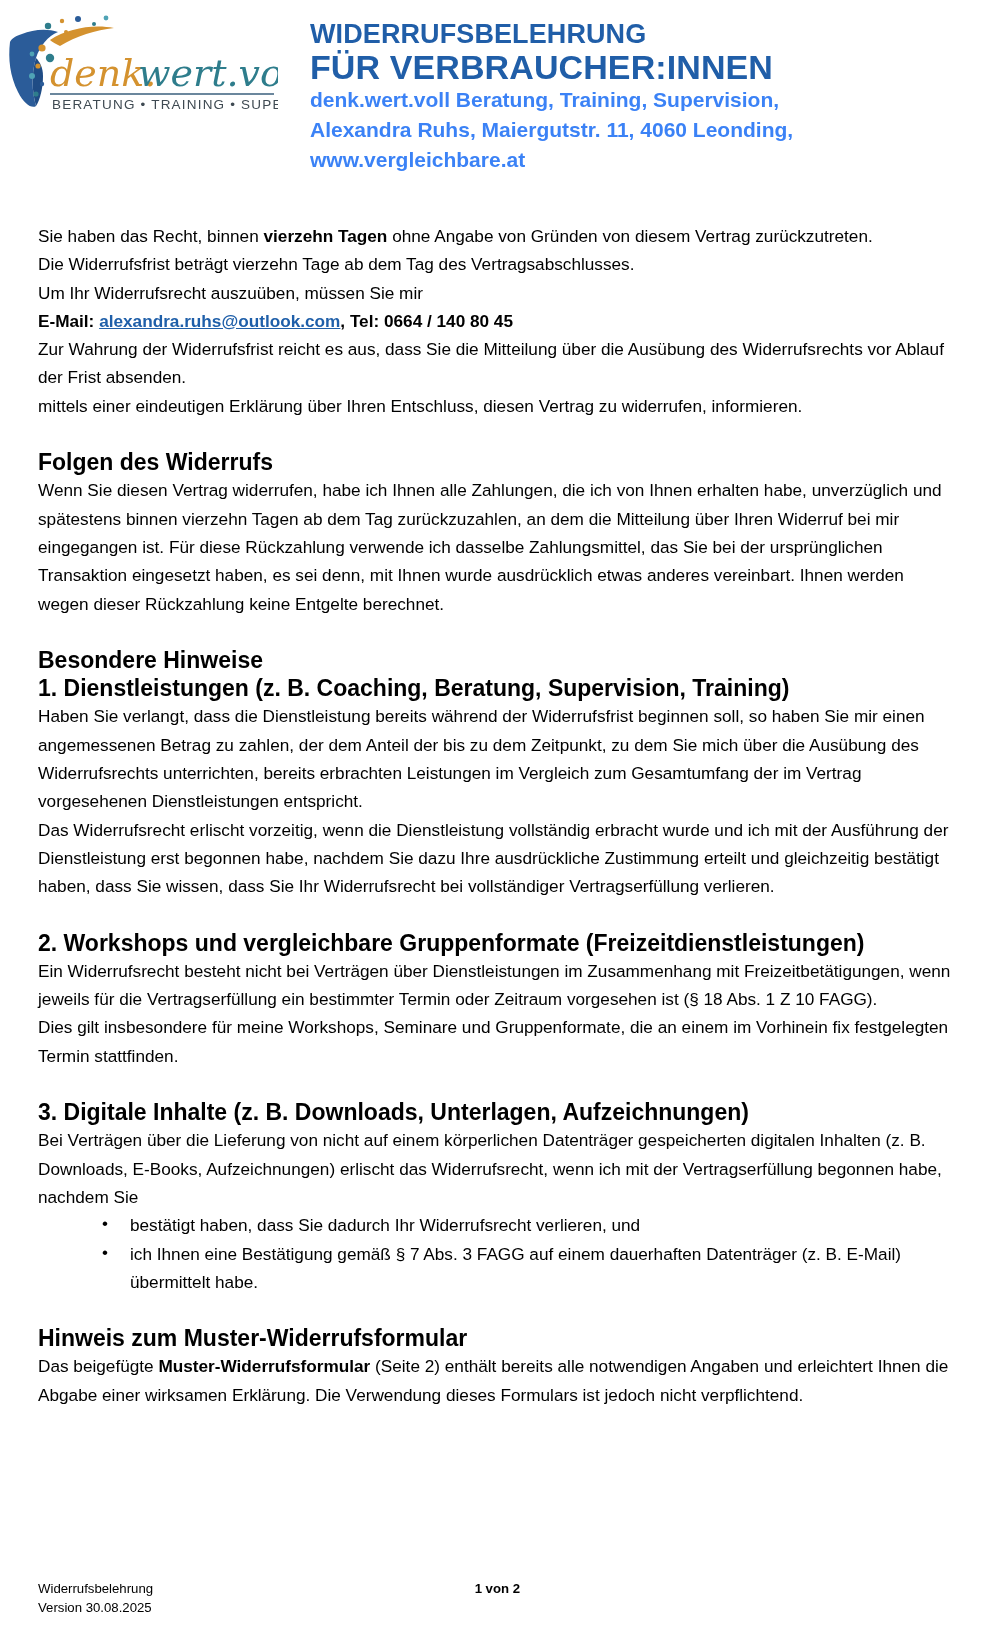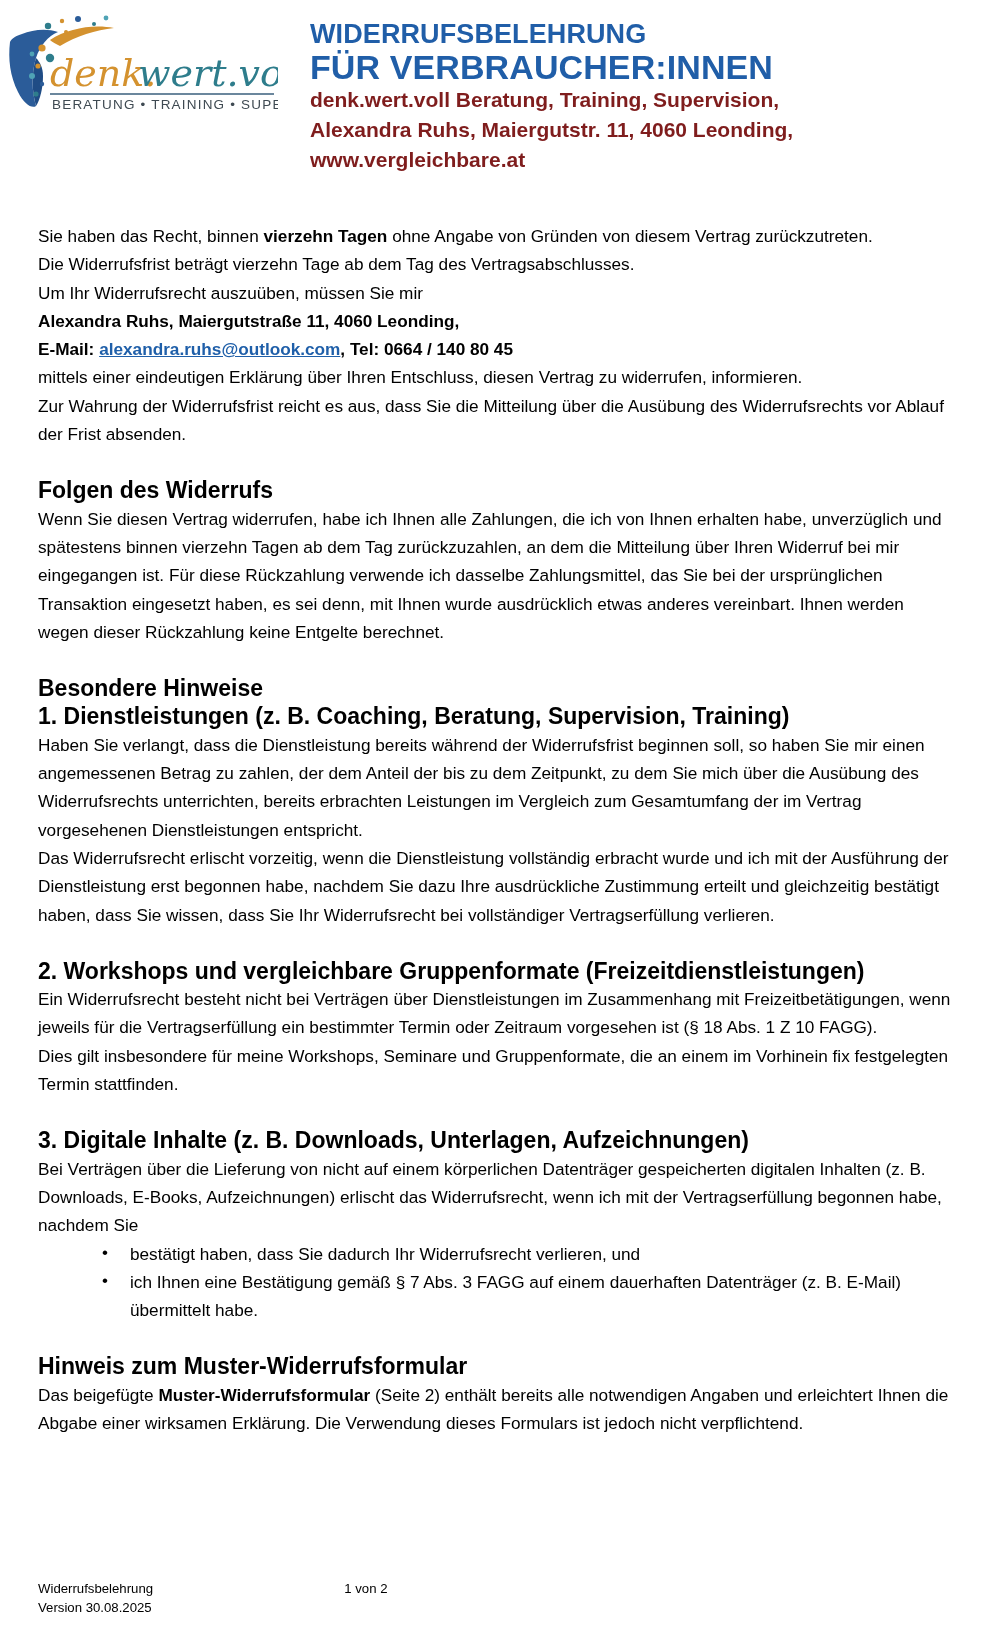--- a/index.html
+++ b/index.html
@@ -45,21 +45,21 @@
   }
   .doc-title-1, .doc-title-2 {
     color: #205EA8;
     font-size: 27px;
     font-weight: bold;
     line-height: 33px;
     letter-spacing: 0.1px;
   }
   .doc-title-2 { font-size: 34px; }
   .doc-sub {
-    color: #7f1d1d;
+    color: #3b82f6;
     font-size: 21px;
     font-weight: bold;
     line-height: 28px;
     margin-top: 2px;
   }
 
   
   .body-area {
     padding: 0 46px 0 38px;
     margin-top: 40px;
@@ -110,21 +110,21 @@
     left: 38px;
     right: 38px;
     bottom: 14px;
     display: flex;
     align-items: flex-start;
     font-size: 13.2px;
     line-height: 19px;
   }
   .footer-left { flex: 0 0 33%; text-align: left; }
   .footer-center { flex: 0 0 34%; text-align: center; }
-  .footer-right { flex: 0 0 33%; text-align: left; font-weight: normal; }
+  .footer-right { flex: 0 0 33%; text-align: center; font-weight: bold; }
   .footer-center div, .footer-left div { white-space: nowrap; }
 </style>
 </head>
 <body>
 
 <div class="page">
 
   <div class="header">
 
     <div class="logo-box">
@@ -167,27 +167,26 @@
   </div>
 
   <div class="body-area">
 
     <p class="t"><span>Sie haben das Recht, binnen </span><span class="b">vierzehn Tagen</span><span> ohne Angabe von Gründen von diesem Vertrag zurückzutreten.</span></p>
 
     <p class="t">Die Widerrufsfrist beträgt vierzehn Tage ab dem Tag des Vertragsabschlusses.</p>
 
     <p class="t">Um Ihr Widerrufsrecht auszuüben, müssen Sie mir</p>
 
-    <p class="t b">Alexandra Ruhs, Maiergutstraße 11, 4060 Leonding,</p>
 
     <p class="t"><span class="b">E-Mail: </span><a class="mail" href="#">alexandra.ruhs@outlook.com</a><span class="b">, Tel: 0664 / 140 80 45</span></p>
 
+    <p class="t">Zur Wahrung der Widerrufsfrist reicht es aus, dass Sie die Mitteilung über die Ausübung des Widerrufsrechts vor Ablauf der Frist absenden.</p>
+
     <p class="t">mittels einer eindeutigen Erklärung über Ihren Entschluss, diesen Vertrag zu widerrufen, informieren.</p>
-
-    <p class="t">Zur Wahrung der Widerrufsfrist reicht es aus, dass Sie die Mitteilung über die Ausübung des Widerrufsrechts vor Ablauf der Frist absenden.</p>
 
     <h3 class="sec sec-gap">Folgen des Widerrufs</h3>
     <p class="t">Wenn Sie diesen Vertrag widerrufen, habe ich Ihnen alle Zahlungen, die ich von Ihnen erhalten habe, unverzüglich und spätestens binnen vierzehn Tagen ab dem Tag zurückzuzahlen, an dem die Mitteilung über Ihren Widerruf bei mir eingegangen ist. Für diese Rückzahlung verwende ich dasselbe Zahlungsmittel, das Sie bei der ursprünglichen Transaktion eingesetzt haben, es sei denn, mit Ihnen wurde ausdrücklich etwas anderes vereinbart. Ihnen werden wegen dieser Rückzahlung keine Entgelte berechnet.</p>
 
     <h3 class="sec sec-gap">Besondere Hinweise</h3>
 
     <h3 class="sec">1. Dienstleistungen (z. B. Coaching, Beratung, Supervision, Training)</h3>
     <p class="t">Haben Sie verlangt, dass die Dienstleistung bereits während der Widerrufsfrist beginnen soll, so haben Sie mir einen angemessenen Betrag zu zahlen, der dem Anteil der bis zu dem Zeitpunkt, zu dem Sie mich über die Ausübung des Widerrufsrechts unterrichten, bereits erbrachten Leistungen im Vergleich zum Gesamtumfang der im Vertrag vorgesehenen Dienstleistungen entspricht.</p>
     <p class="t">Das Widerrufsrecht erlischt vorzeitig, wenn die Dienstleistung vollständig erbracht wurde und ich mit der Ausführung der Dienstleistung erst begonnen habe, nachdem Sie dazu Ihre ausdrückliche Zustimmung erteilt und gleichzeitig bestätigt haben, dass Sie wissen, dass Sie Ihr Widerrufsrecht bei vollständiger Vertragserfüllung verlieren.</p>
 

